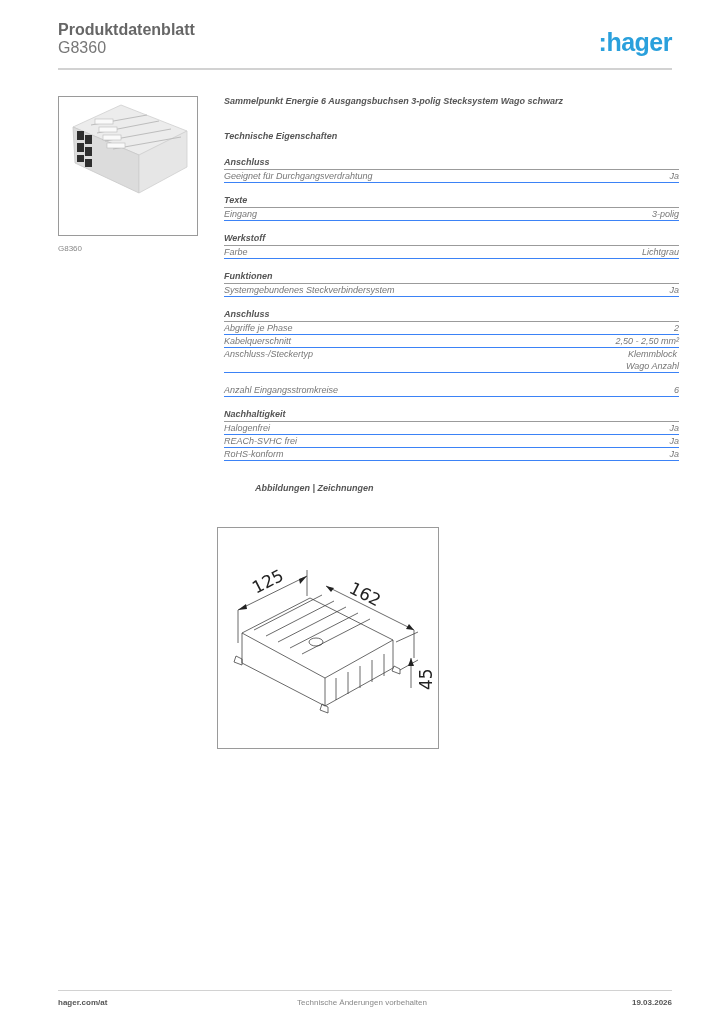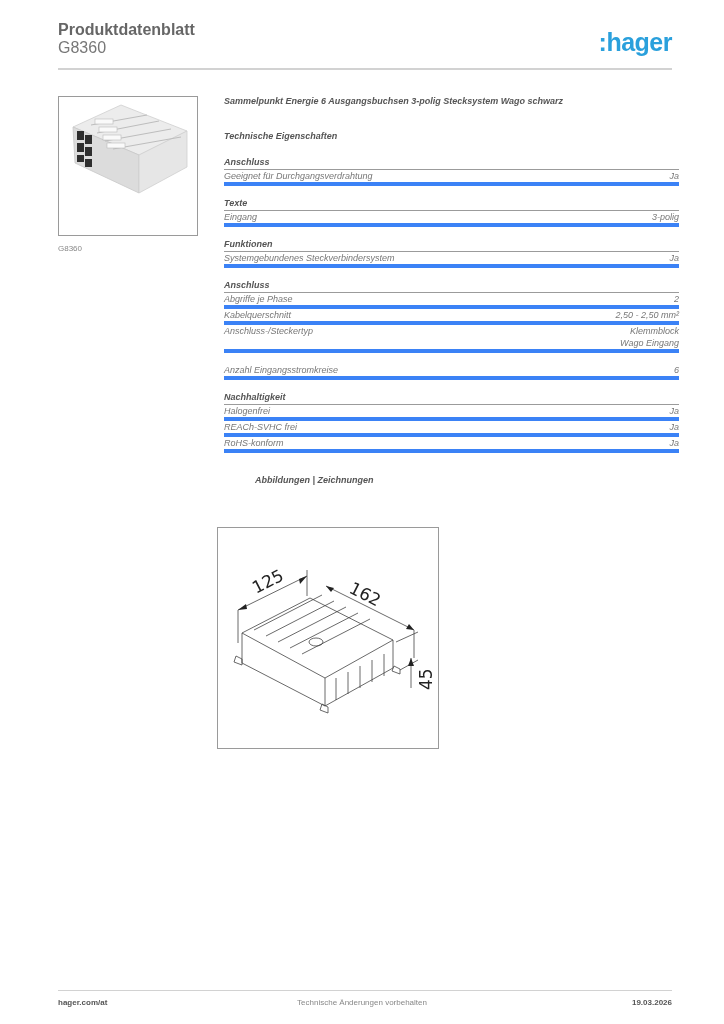--- a/index.html
+++ b/index.html
@@ -26,23 +26,23 @@
     .desc { font-size: 9px; font-weight: bold; color: #555; height: 14px; }
     .spec-title { font-size: 9px; font-weight: bold; color: #555; margin-top: 21px; height: 14px; }
     .group { margin-top: 11px; }
     .group:first-of-type { margin-top: 8px; }
     .group-title {
       font-size: 9px; font-weight: bold; color: #555; height: 13px; line-height: 12px;
       border-bottom: 1px solid #9b9b9b;
     }
     .row {
       display: flex; justify-content: space-between; font-size: 9px; color: #777;
-      border-bottom: 4px solid #3b82f6; line-height: 12px; padding: 0 0 0 0;
-    }
-    .row .val { text-align: right; }
+      border-bottom: 1px solid #3b82f6; line-height: 12px; padding: 0 0 0 0;
+    }
+    .row .val { text-align: center; }
     .row .val span { display: block; }
 
     .drawings-title { font-size: 9px; font-weight: bold; color: #555; margin-top: 22px; margin-left: 31px; }
     .drawing {
       position: absolute; left: 217px; top: 527px; width: 222px; height: 222px;
       border: 1px solid #9a9a9a; box-sizing: border-box; background: #fff;
     }
 
     .footer-rule { position: absolute; left: 58px; top: 990px; width: 614px; height: 1px; background: #d2d2d2; }
     .footer-left { position: absolute; left: 58px; top: 998px; font-size: 8px; font-weight: bold; color: #555; }
@@ -101,20 +101,27 @@
   </div>
 
   <div class="group">
     <div class="group-title">Texte</div>
     <div class="row">
       <span>Eingang</span>
       <span class="val">3-polig</span>
     </div>
   </div>
 
+  <div class="group">
+    <div class="group-title">Werkstoff</div>
+    <div class="row">
+      <span>Farbe</span>
+      <span class="val">Lichtgrau</span>
+    </div>
+  </div>
 
   <div class="group">
     <div class="group-title">Funktionen</div>
     <div class="row">
       <span>Systemgebundenes Steckverbindersystem</span>
       <span class="val">Ja</span>
     </div>
   </div>
 
   <div class="group">
@@ -124,21 +131,21 @@
       <span class="val">2</span>
     </div>
     <div class="row">
       <span>Kabelquerschnitt</span>
       <span class="val">2,50 - 2,50 mm²</span>
     </div>
     <div class="row">
       <span>Anschluss-/Steckertyp</span>
       <span class="val">
         <span>Klemmblock</span>
-        <span>Wago Eingang</span>
+        <span>Wago Anzahl</span>
       </span>
     </div>
   </div>
 
   <div class="group">
     <div class="row">
       <span>Anzahl Eingangsstromkreise</span>
       <span class="val">6</span>
     </div>
   </div>

